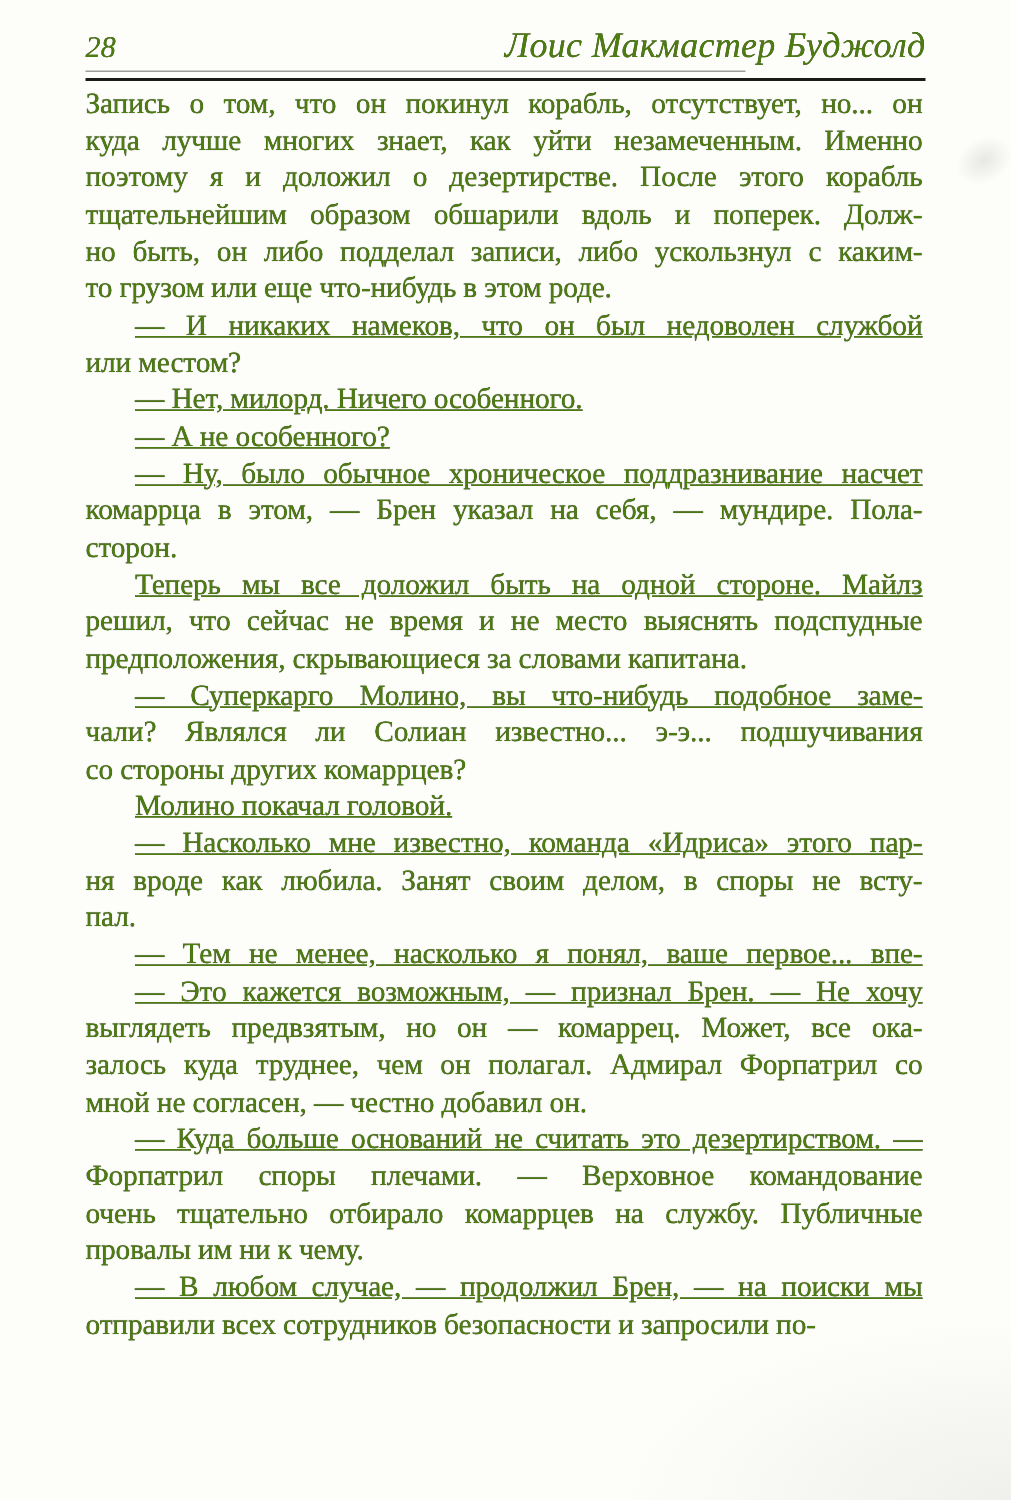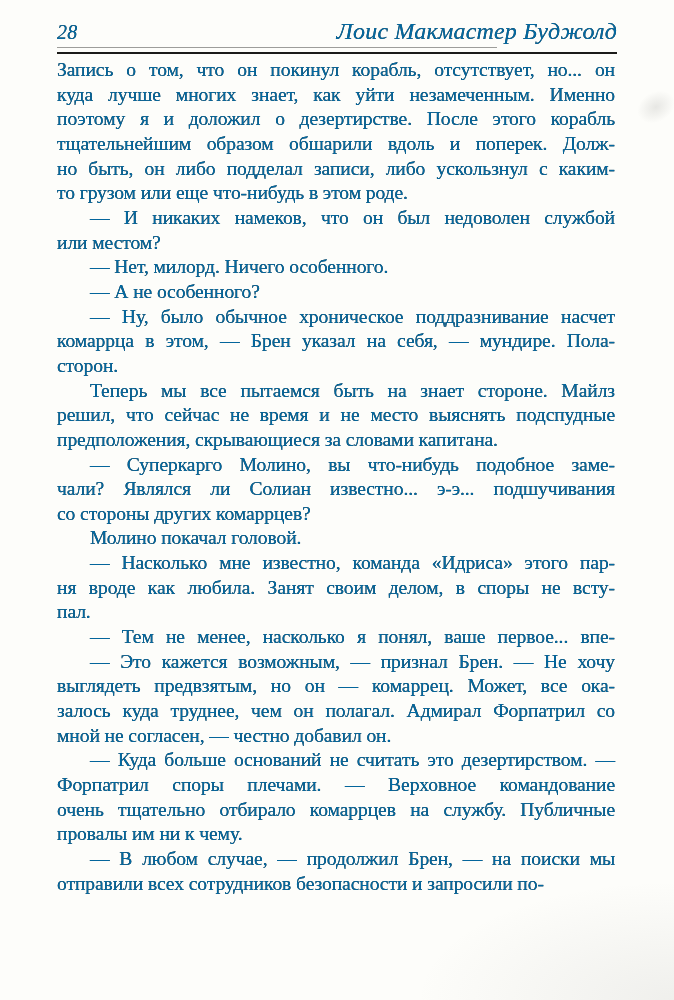--- a/index.html
+++ b/index.html
@@ -6,21 +6,21 @@
     margin: 0;
     padding: 0;
     background: #e8e8e6;
   }
   .page {
     position: relative;
     width: 674px;
     height: 1000px;
     margin: 0 auto;
     background: #fdfdfa;
-    color: #0369a1;
+    color: #4d7c0f;
     font-family: "Liberation Serif", "DejaVu Serif", serif;
     overflow: hidden;
   }
   
   .page::after {
     content: "";
     position: absolute;
     right: 0; bottom: 0;
     width: 260px; height: 120px;
     background: radial-gradient(ellipse at 100% 100%, rgba(120,120,115,0.10), rgba(120,120,115,0) 70%);
@@ -71,21 +71,21 @@
     letter-spacing: -0.1px;
     text-shadow: 0 0 0.45px rgba(10,10,10,0.9);
   }
   .line {
     height: 24.66px;
     line-height: 24.66px;
     text-align: justify;
     text-align-last: justify;
     white-space: normal;
   }
-  .line.indent { padding-left: 33px; }
+  .line.indent { padding-left: 33px; text-decoration: underline; }
   .line.para-end { text-align: right; text-align-last: left; }
 </style>
 </head>
 <body>
 
 <div class="page">
   <div class="scan-smudge"></div>
 
   <header class="running-header">
     <span class="page-number">28</span>
@@ -99,21 +99,21 @@
       <div class="line">тщательнейшим образом обшарили вдоль и поперек. Долж-</div>
       <div class="line">но быть, он либо подделал записи, либо ускользнул с каким-</div>
       <div class="line para-end">то грузом или еще что-нибудь в этом роде.</div>
       <div class="line indent">— И никаких намеков, что он был недоволен службой</div>
       <div class="line para-end">или местом?</div>
       <div class="line indent para-end">— Нет, милорд. Ничего особенного.</div>
       <div class="line indent para-end">— А не особенного?</div>
       <div class="line indent">— Ну, было обычное хроническое поддразнивание насчет</div>
       <div class="line">комаррца в этом, — Брен указал на себя, — мундире. Пола-</div>
       <div class="line para-end">сторон.</div>
-      <div class="line indent">Теперь мы все пытаемся быть на знает стороне. Майлз</div>
+      <div class="line indent">Теперь мы все доложил быть на одной стороне. Майлз</div>
       <div class="line">решил, что сейчас не время и не место выяснять подспудные</div>
       <div class="line para-end">предположения, скрывающиеся за словами капитана.</div>
       <div class="line indent">— Суперкарго Молино, вы что-нибудь подобное заме-</div>
       <div class="line">чали? Являлся ли Солиан известно... э-э... подшучивания</div>
       <div class="line para-end">со стороны других комаррцев?</div>
       <div class="line indent para-end">Молино покачал головой.</div>
       <div class="line indent">— Насколько мне известно, команда «Идриса» этого пар-</div>
       <div class="line">ня вроде как любила. Занят своим делом, в споры не всту-</div>
       <div class="line para-end">пал.</div>
       <div class="line indent">— Тем не менее, насколько я понял, ваше первое... впе-</div>

